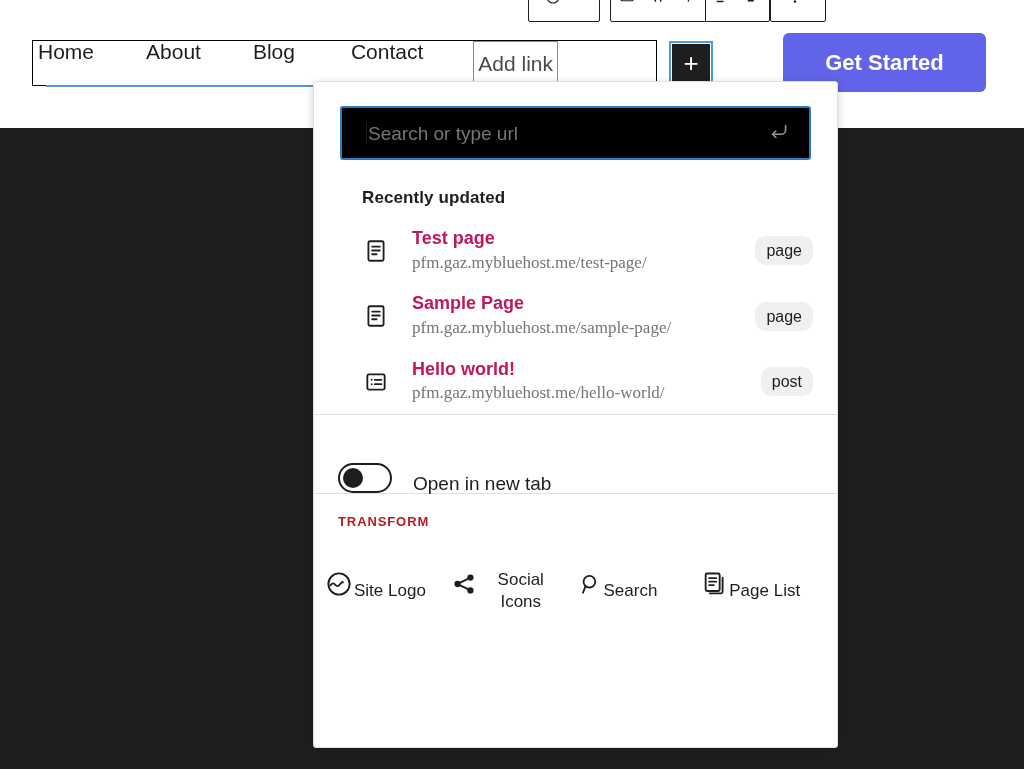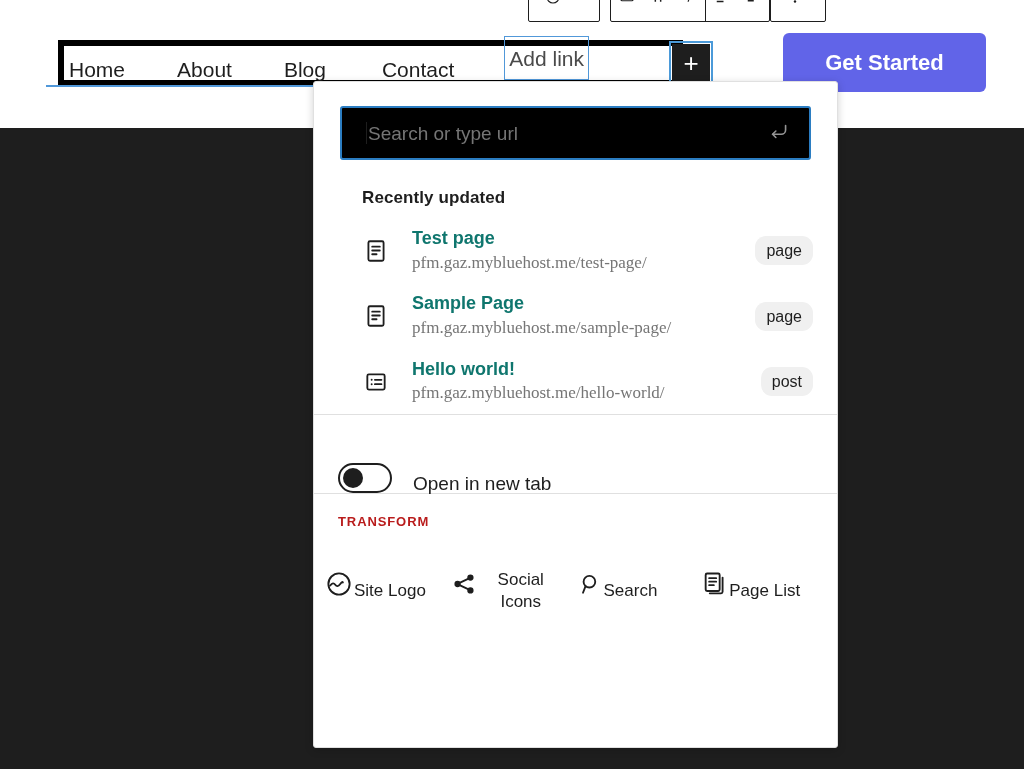--- a/index.html
+++ b/index.html
@@ -70,26 +70,26 @@
     position: absolute;
     left: 0; top: 128px;
     width: 1024px;
     height: 641px;
     background: #1e1e1e;
   }
 
   
   .nav-block {
     position: absolute;
-    left: 58px; top: 40px;
+    left: 32px; top: 40px;
     width: 625px; height: 46px;
-    border: 6px solid #000000;
-    box-sizing: border-box;
-    display: flex;
-    align-items: flex-end;
+    border: 1px solid #000000;
+    box-sizing: border-box;
+    display: flex;
+    align-items: flex-start;
   }
   .nav-item {
     font-size: 21px;
     color: #1e1e1e;
     padding: 0 0 0 0;
     white-space: nowrap;
     line-height: 1;
   }
   .nav-home   { margin-left: 5px; }
   .nav-about  { margin-left: 52px; }
@@ -249,21 +249,21 @@
     color: #1e1e1e;
     margin-right: 22px;
   }
   .result-text {
     flex: 1 1 auto;
     min-width: 0;
   }
   .result-title {
     font-size: 18px;
     font-weight: 700;
-    color: #0f766e;
+    color: #be185d;
     line-height: 1.25;
   }
   .result-url {
     font-size: 17px;
     color: #757575;
     line-height: 1.35;
     margin-top: 2px;
     white-space: nowrap;
     font-family: Liberation Serif, serif;
   }

